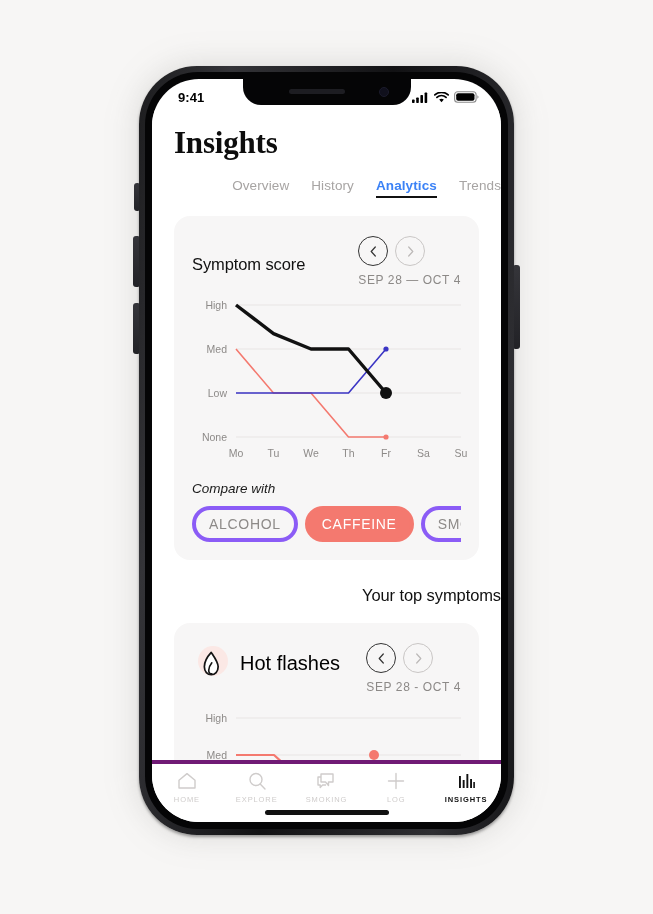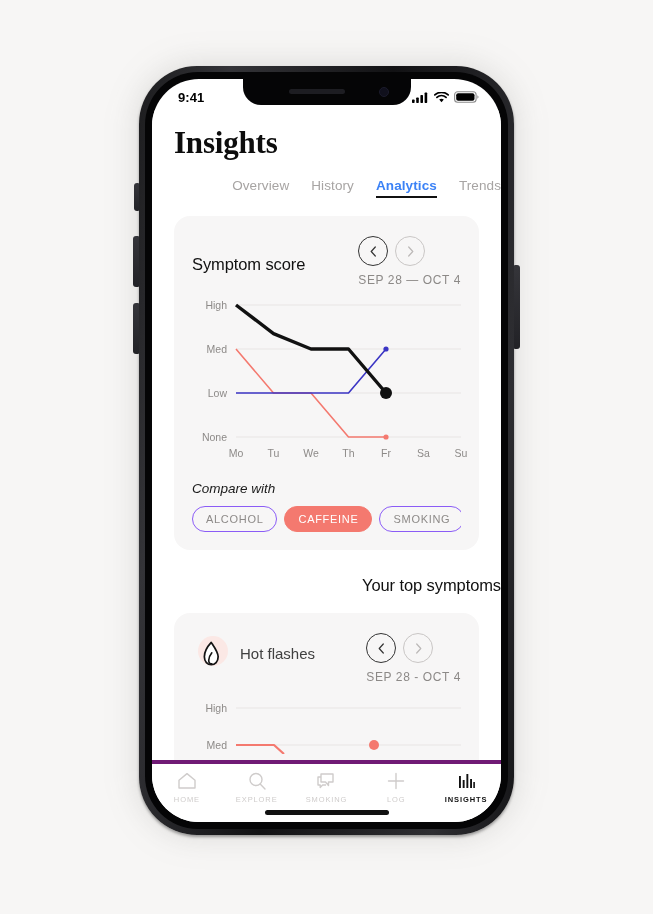--- a/index.html
+++ b/index.html
@@ -222,24 +222,24 @@
   }
   .chips {
     display: flex;
     gap: 7px;
     margin-top: 10px;
     overflow: hidden;
   }
   .chip {
     border-radius: 999px;
     padding: 6px 13px;
-    font-size: 11px;
+    font-size: 14px;
     letter-spacing: 0.7px;
     white-space: nowrap;
-    border: 1px solid #8b5cf6;
+    border: 4px solid #8b5cf6;
     color: #8d8a88;
     background: transparent;
     flex: none;
   }
   .chip.filled-red { background: #f4796f; border-color: #f4796f; color: #fff; }
   .chip.filled-blue { background: #3b35c4; border-color: #3b35c4; color: #fff; }
 
   .section-title {
     font-size: 16.5px;
     color: #111;
@@ -260,21 +260,21 @@
     position: relative;
     display: flex; align-items: center; justify-content: center;
   }
   .sym-icon-bg {
     position: absolute;
     right: 0; top: 1px;
     width: 30px; height: 30px;
     border-radius: 50%;
     background: #fbe8e5;
   }
-  .sym-name { font-size: 15px; color: #404040; }
+  .sym-name { font-size: 20px; color: #000000; }
 
   
   .tabbar {
     position: absolute;
     left: 0; right: 0; bottom: 0;
     height: 62px;
     background: #fff;
     display: flex;
     align-items: flex-start;
     padding-top: 7px;

